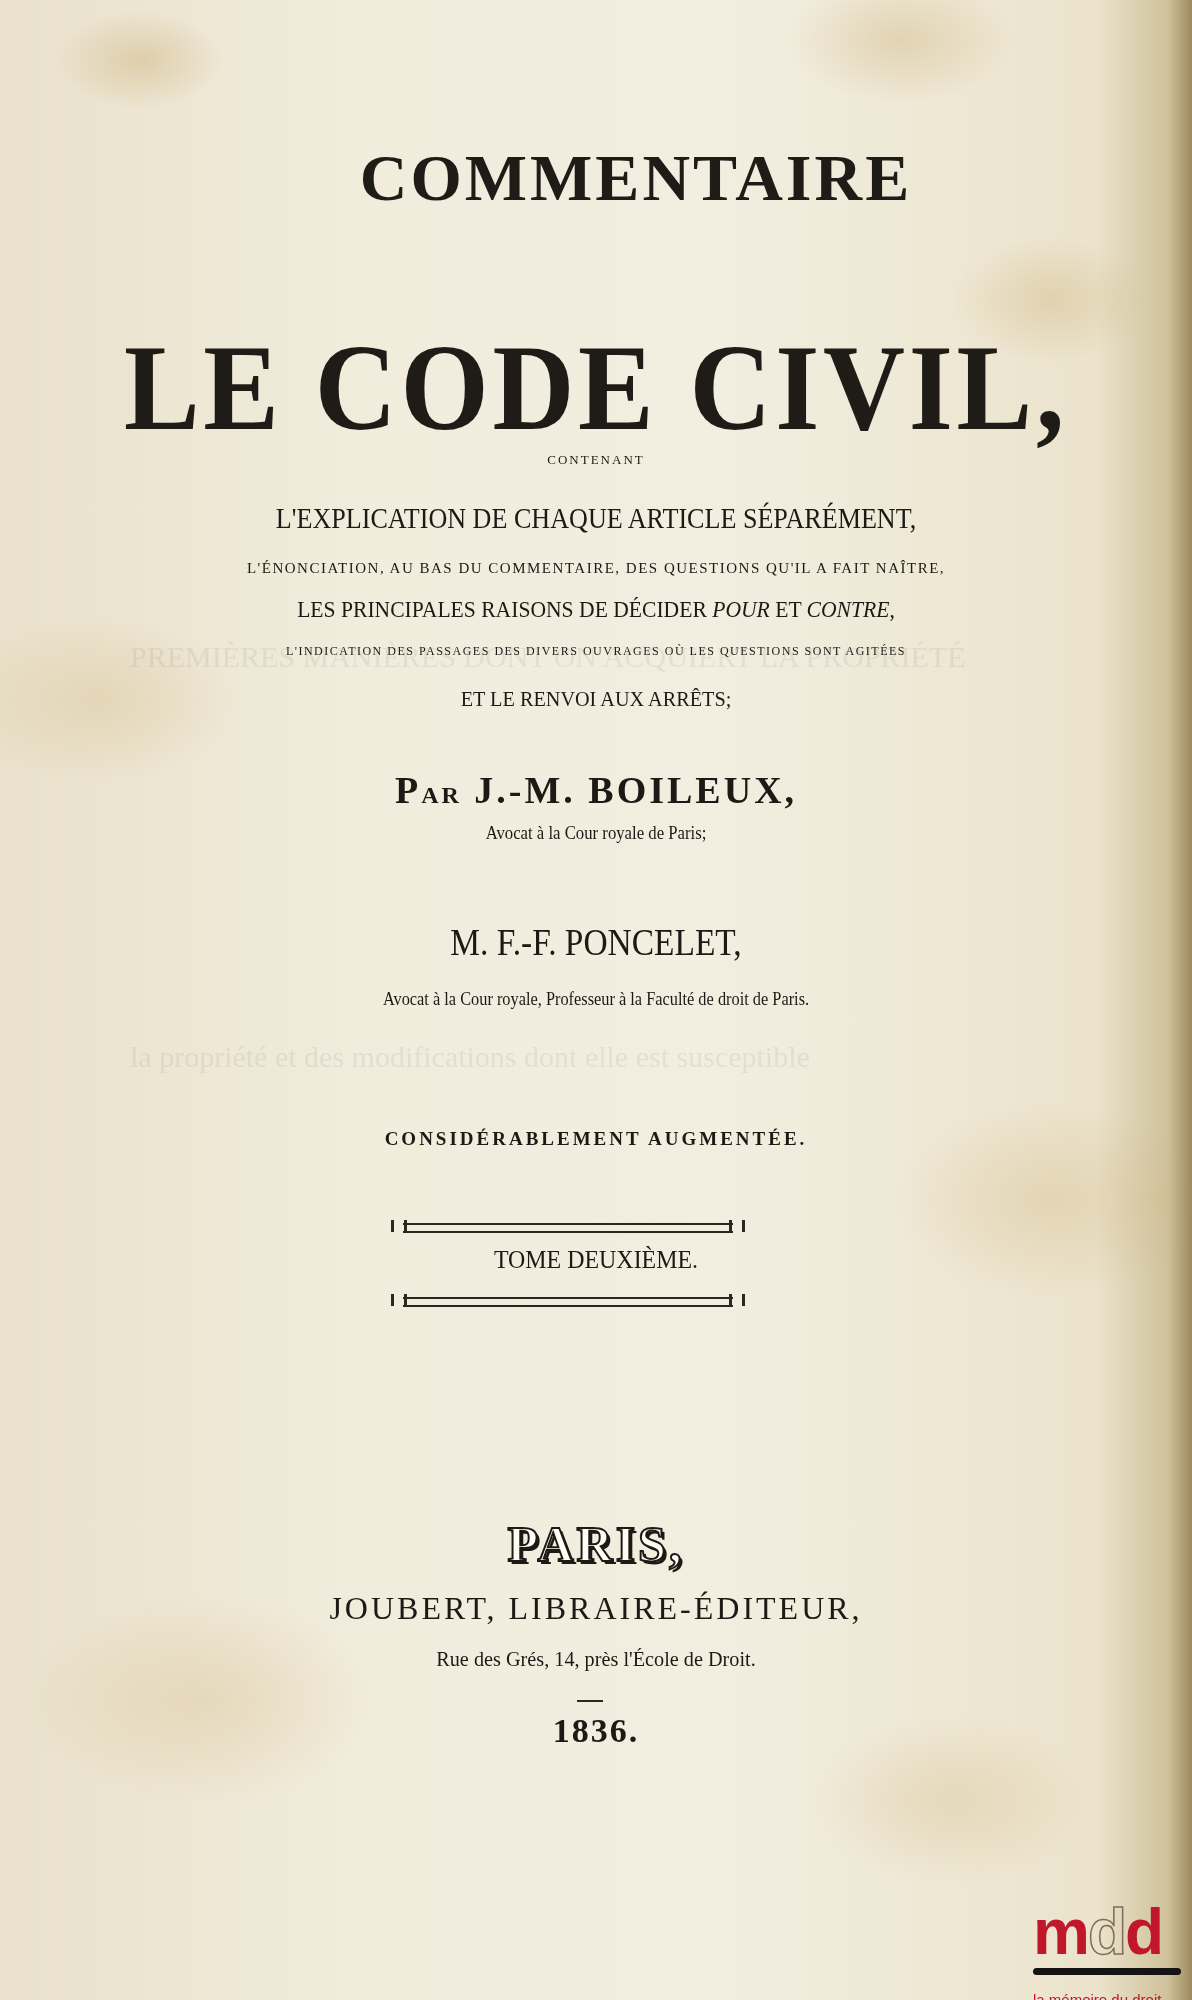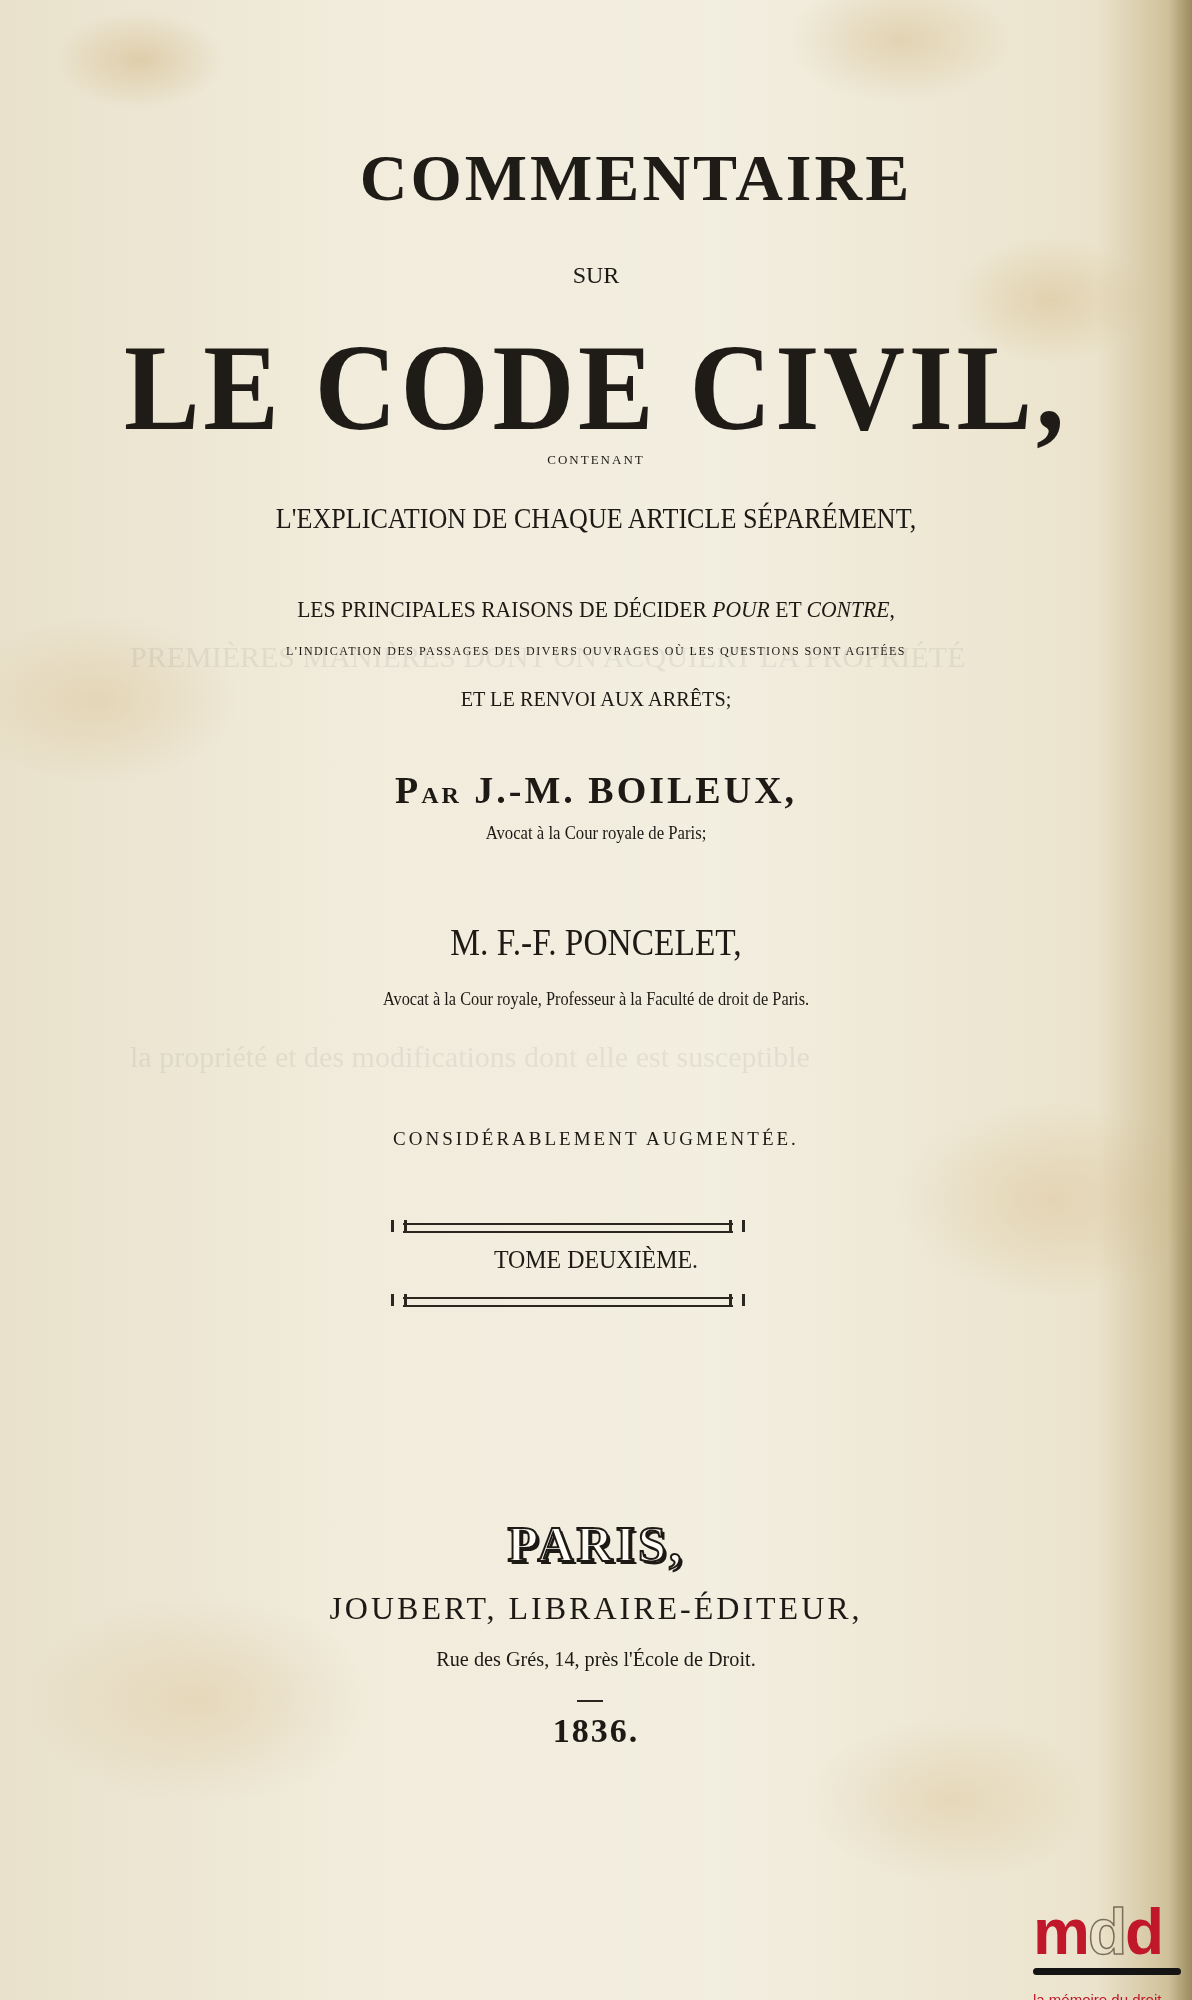--- a/index.html
+++ b/index.html
@@ -38,21 +38,21 @@
   .t-raisons i { font-style: italic; }
   .t-indic { top: 644px; font-size: 12px; letter-spacing: 1.5px; }
   .t-renvoi { top: 686px; font-size: 22px; transform: scaleX(0.92); }
   .t-par { top: 768px; font-size: 38px; font-weight: bold; letter-spacing: 3px; }
   .t-par .small { font-size: 24px; }
   .t-avocat1 { top: 822px; font-size: 19px; transform: scaleX(0.88); }
   .t-revu { top: 878px; font-size: 13px; letter-spacing: 2px; font-weight: bold; }
   .t-poncelet { top: 920px; font-size: 38px; transform: scaleX(0.88); }
   .t-avocat2 { top: 988px; font-size: 19px; transform: scaleX(0.86); }
   .t-edition { top: 1068px; font-size: 30px; font-style: italic; font-weight: bold; }
-  .t-augm { top: 1128px; font-size: 19px; font-weight: normal; letter-spacing: 3px; }
+  .t-augm { top: 1128px; font-size: 19px; font-weight: bold; letter-spacing: 3px; }
   .rule {
     position: absolute; left: 403px; width: 330px; height: 6px;
     border-top: 2px solid #2a2620; border-bottom: 2px solid #2a2620;
   }
   .rule::before, .rule::after {
     content: ""; position: absolute; top: -5px; width: 10px; height: 12px;
     border-left: 3px solid #2a2620; border-right: 3px solid #2a2620;
   }
   .rule::before { left: -12px; } .rule::after { right: -12px; }
   .rule-1 { top: 1223px; } .rule-2 { top: 1297px; }
@@ -71,25 +71,25 @@
 </style>
 </head>
 <body>
 
 <div class="page">
 
   <div class="bleed" style="top:640px;">PREMIÈRES MANIÈRES DONT ON ACQUIERT LA PROPRIÉTÉ</div>
   <div class="bleed" style="top:1040px;">la propriété et des modifications dont elle est susceptible</div>
 
   <div class="line engraved t-comment">COMMENTAIRE</div>
-  <div class="line t-sur">SUR</div>
   <div class="line engraved t-code">LE CODE CIVIL,</div>
 
   <div class="line t-cont">CONTENANT</div>
   <div class="line t-expl">L'EXPLICATION DE CHAQUE ARTICLE SÉPARÉMENT,</div>
+  <div class="line t-enon">L'ÉNONCIATION, AU BAS DU COMMENTAIRE, DES QUESTIONS QU'IL A FAIT NAÎTRE,</div>
   <div class="line t-raisons"><span>LES PRINCIPALES RAISONS DE DÉCIDER </span><i>POUR</i><span> ET </span><i>CONTRE</i><span>,</span></div>
   <div class="line t-indic">L'INDICATION DES PASSAGES DES DIVERS OUVRAGES OÙ LES QUESTIONS SONT AGITÉES</div>
   <div class="line t-renvoi">ET LE RENVOI AUX ARRÊTS;</div>
 
   <div class="line t-par"><span>P</span><span class="small">AR</span><span> J.-M. BOILEUX,</span></div>
   <div class="line t-avocat1">Avocat à la Cour royale de Paris;</div>
 
   <div class="line t-poncelet">M. F.-F. PONCELET,</div>
   <div class="line t-avocat2">Avocat à la Cour royale, Professeur à la Faculté de droit de Paris.</div>
 

